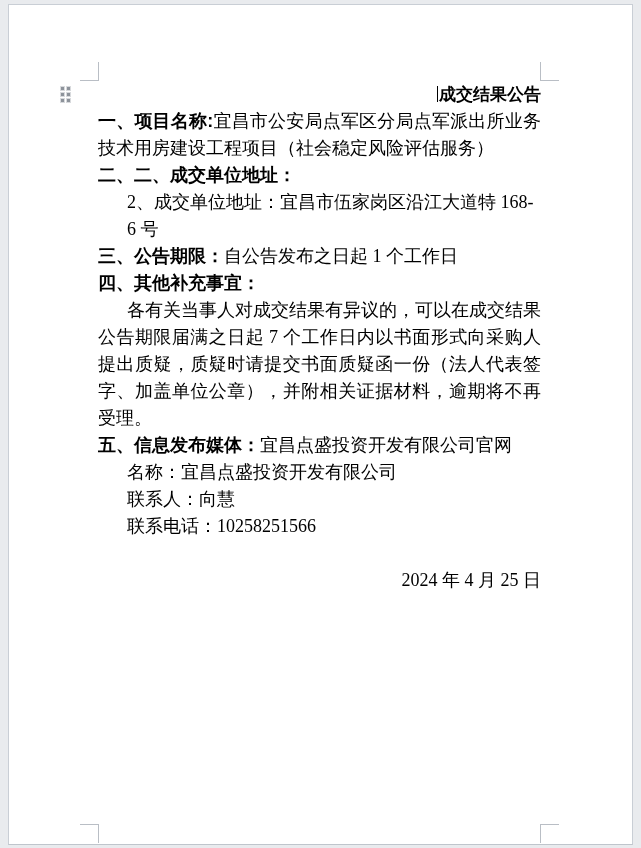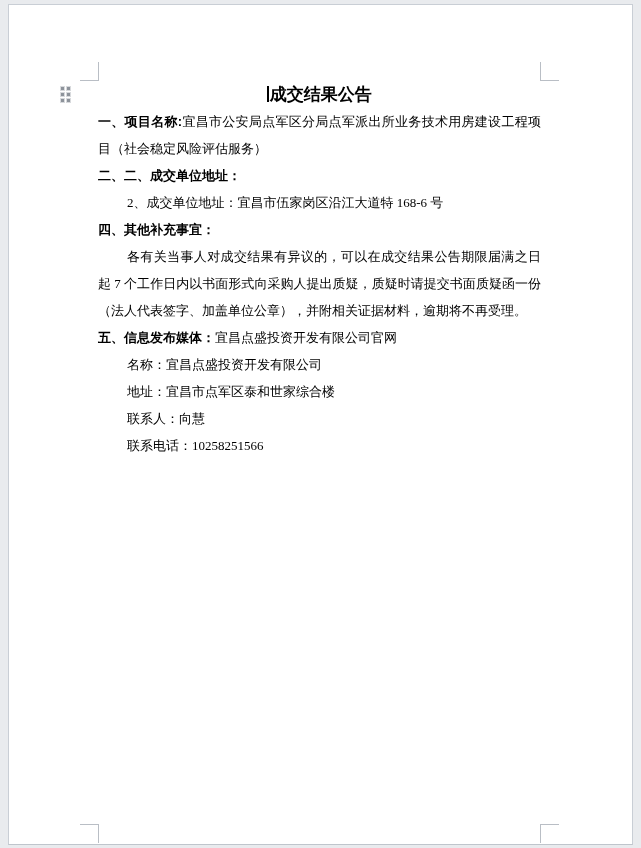--- a/index.html
+++ b/index.html
@@ -57,32 +57,32 @@
   
   .content {
     position: absolute;
     left: 89px;
     top: 76px;
     width: 443px;
     color: #000;
     cursor: text;
   }
   .para {
-    font-size: 13px;
+    font-size: 18px;
     line-height: 27px;
     min-height: 27px;
   }
   .para b,
   .title {
     font-family: "Liberation Sans", "DejaVu Sans", sans-serif;
     font-weight: bold;
   }
   .title {
     font-size: 17px;
-    text-align: center;
+    text-align: right;
   }
   .sub { padding-left: 29px; }
   .body-indent {
     text-indent: 29px;
     text-align: justify;
   }
   .heading-wrap { text-align: justify; }
   .spacer { height: 27px; }
   .date-line { text-align: right; }
   .cursor {
@@ -114,26 +114,27 @@
         <i></i>
     </div>
 
     <div class="content">
       <div class="para title"><span class="cursor"></span><span>成交结果公告</span></div>
 
       <div>
           <div class="para heading heading-wrap"><b>一、项目名称:</b><span>宜昌市公安局点军区分局点军派出所业务技术用房建设工程项目（社会稳定风险评估服务）</span></div>
           <div class="para heading"><b>二、二、成交单位地址：</b></div>
           <div class="para sub"><span>2、成交单位地址：宜昌市伍家岗区沿江大道特 168-6 号</span></div>
+          <div class="para heading"><b>三、公告期限：</b><span>自公告发布之日起 1 个工作日</span></div>
           <div class="para heading"><b>四、其他补充事宜：</b></div>
           <div class="para body-indent"><span>各有关当事人对成交结果有异议的，可以在成交结果公告期限届满之日起 7 个工作日内以书面形式向采购人提出质疑，质疑时请提交书面质疑函一份（法人代表签字、加盖单位公章），并附相关证据材料，逾期将不再受理。</span></div>
           <div class="para heading"><b>五、信息发布媒体：</b><span>宜昌点盛投资开发有限公司官网</span></div>
           <div class="para sub"><span>名称：宜昌点盛投资开发有限公司</span></div>
-          <div class="para sub"><span>地址：宜昌市点军区泰和世家综合楼</span></div>
           <div class="para sub"><span>联系人：向慧</span></div>
           <div class="para sub"><span>联系电话：10258251566</span></div>
         </div>
 
       <div class="spacer"></div>
+      <div class="para date-line"><span>2024 年 4 月 25 日</span></div>
     </div>
 
   </div>
 </div>
 
 </body></html>

